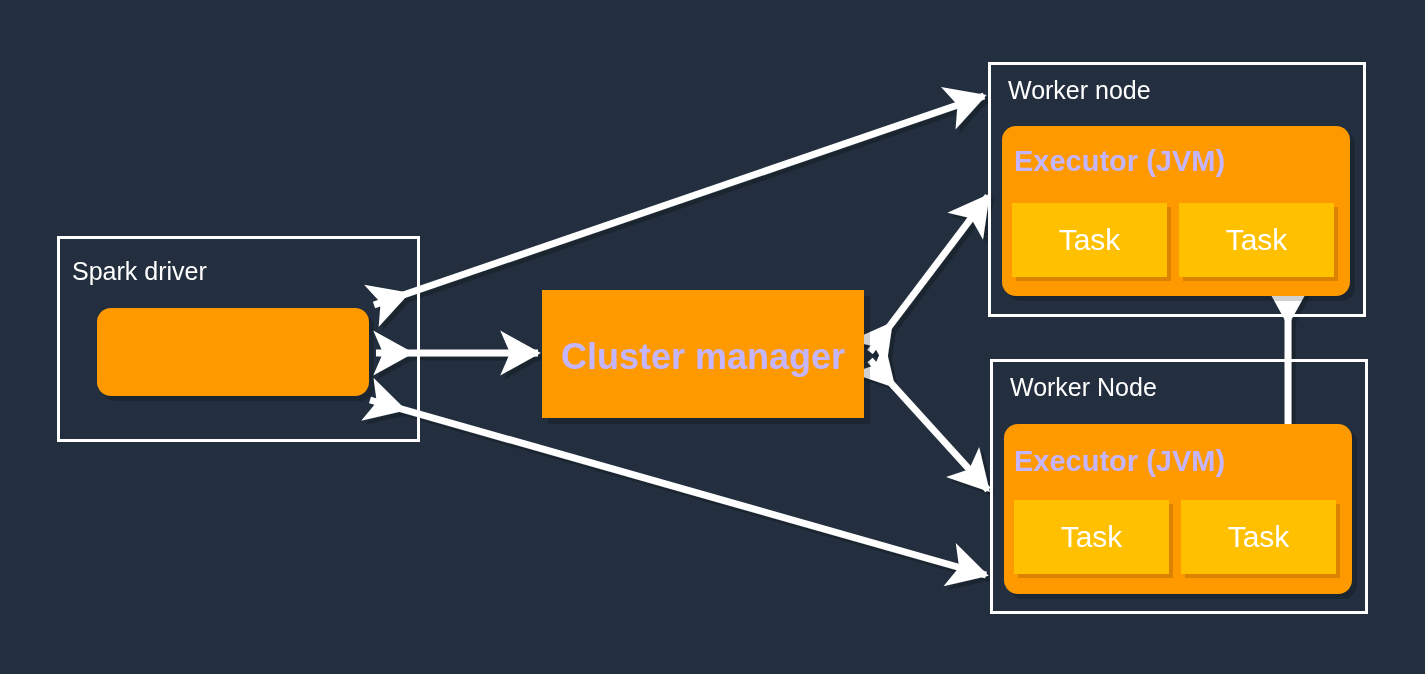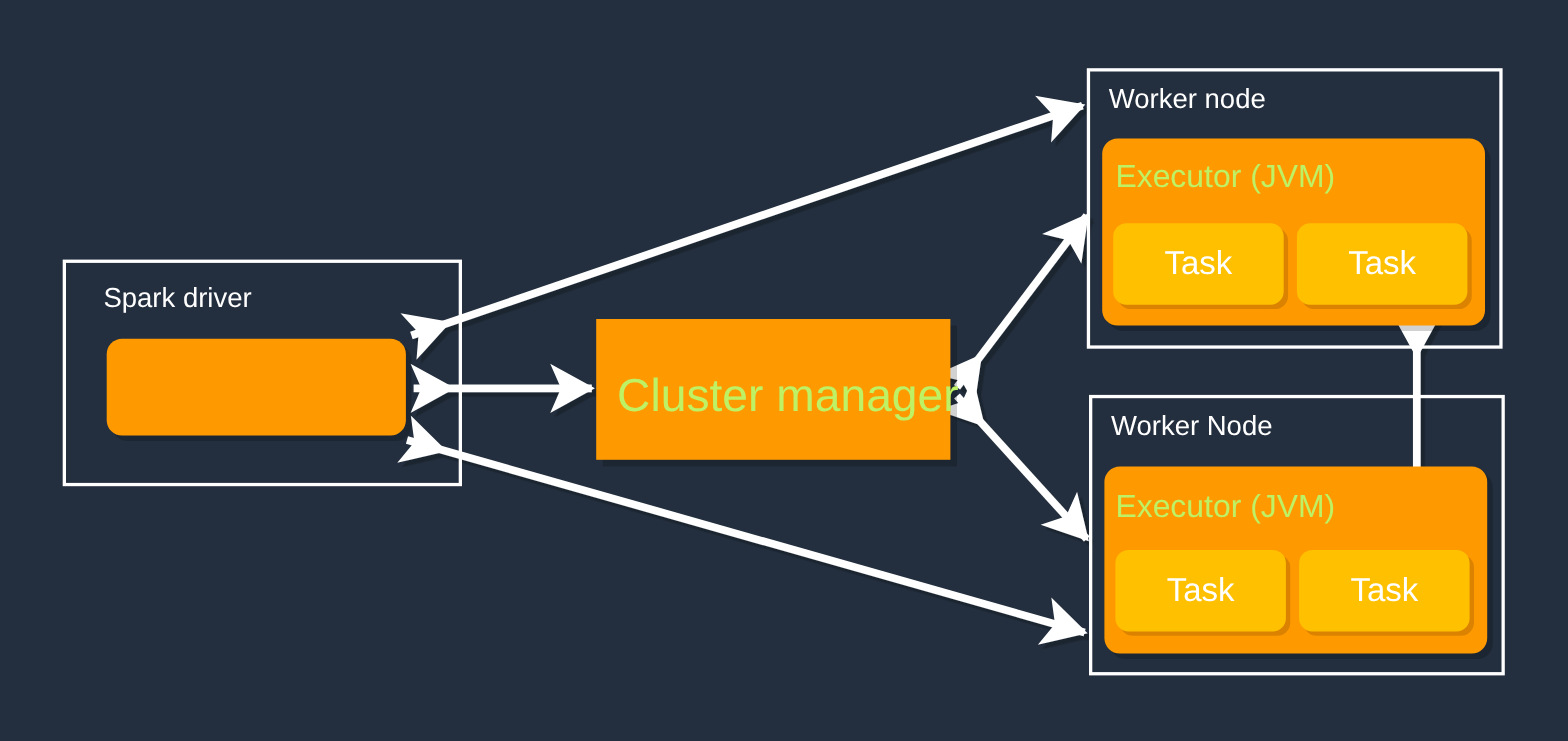--- a/index.html
+++ b/index.html
@@ -51,45 +51,45 @@
   }
   .orange-sharp {
     position: absolute;
     background: #ff9900;
     border-radius: 0;
     box-sizing: border-box;
     box-shadow: 6px 6px 0 rgba(0,0,0,0.18);
   }
   .block-label {
     position: absolute;
-    color: #bef264;
+    color: #c4b5fd;
     white-space: nowrap;
-    font-weight: 400;
+    font-weight: 700;
   }
 
   
   .task-tile {
     position: absolute;
     background: #ffc000;
-    border-radius: 12px;
+    border-radius: 0;
     box-sizing: border-box;
     box-shadow: 4px 4px 0 rgba(0,0,0,0.14);
     display: flex;
     align-items: center;
     justify-content: center;
   }
   .task-label {
     color: #ffffff;
     font-size: 30px;
     line-height: 1;
     white-space: nowrap;
   }
 
   .sparkcontext-label { font-size: 31px; }
-  .cluster-label { font-size: 42px; }
+  .cluster-label { font-size: 36px; }
   .executor-label { font-size: 29px; }
 </style>
 </head>
 <body>
 
 <div id="stage">
 
   <svg id="arrow-layer" viewBox="0 0 1425 674" width="1425" height="674" xmlns="http://www.w3.org/2000/svg">
     <defs>
       <marker id="ah-start" markerWidth="7" markerHeight="7" refX="5.6" refY="3.5" orient="auto-start-reverse" markerUnits="strokeWidth">
@@ -113,21 +113,21 @@
 
       <line x1="870" y1="352" x2="988" y2="196" marker-start="url(#ah-start)" marker-end="url(#ah-end)"></line>
 
       <line x1="870" y1="360" x2="988" y2="490" marker-start="url(#ah-start)" marker-end="url(#ah-end)"></line>
 
       <line x1="1288" y1="288" x2="1288" y2="483" marker-start="url(#ah-start)" marker-end="url(#ah-end)"></line>
     </g>
   </svg>
 
   <div class="node-box" style="left:57px; top:236px; width:363px; height:206px;"></div>
-  <div class="node-title" style="left:94px; top:258px;">Spark driver</div>
+  <div class="node-title" style="left:72px; top:258px;">Spark driver</div>
 
   <div class="orange-round" style="left:97px; top:308px; width:272px; height:88px;"></div>
 
   <div class="orange-sharp" style="left:542px; top:290px; width:322px; height:128px;"></div>
   <div class="block-label cluster-label" style="left:561px; top:336px;">Cluster manager</div>
 
   <div class="node-box" style="left:988px; top:62px; width:378px; height:255px;"></div>
   <div class="node-title" style="left:1008px; top:77px;">Worker node</div>
 
   <div class="orange-round" style="left:1002px; top:126px; width:348px; height:170px;"></div>

